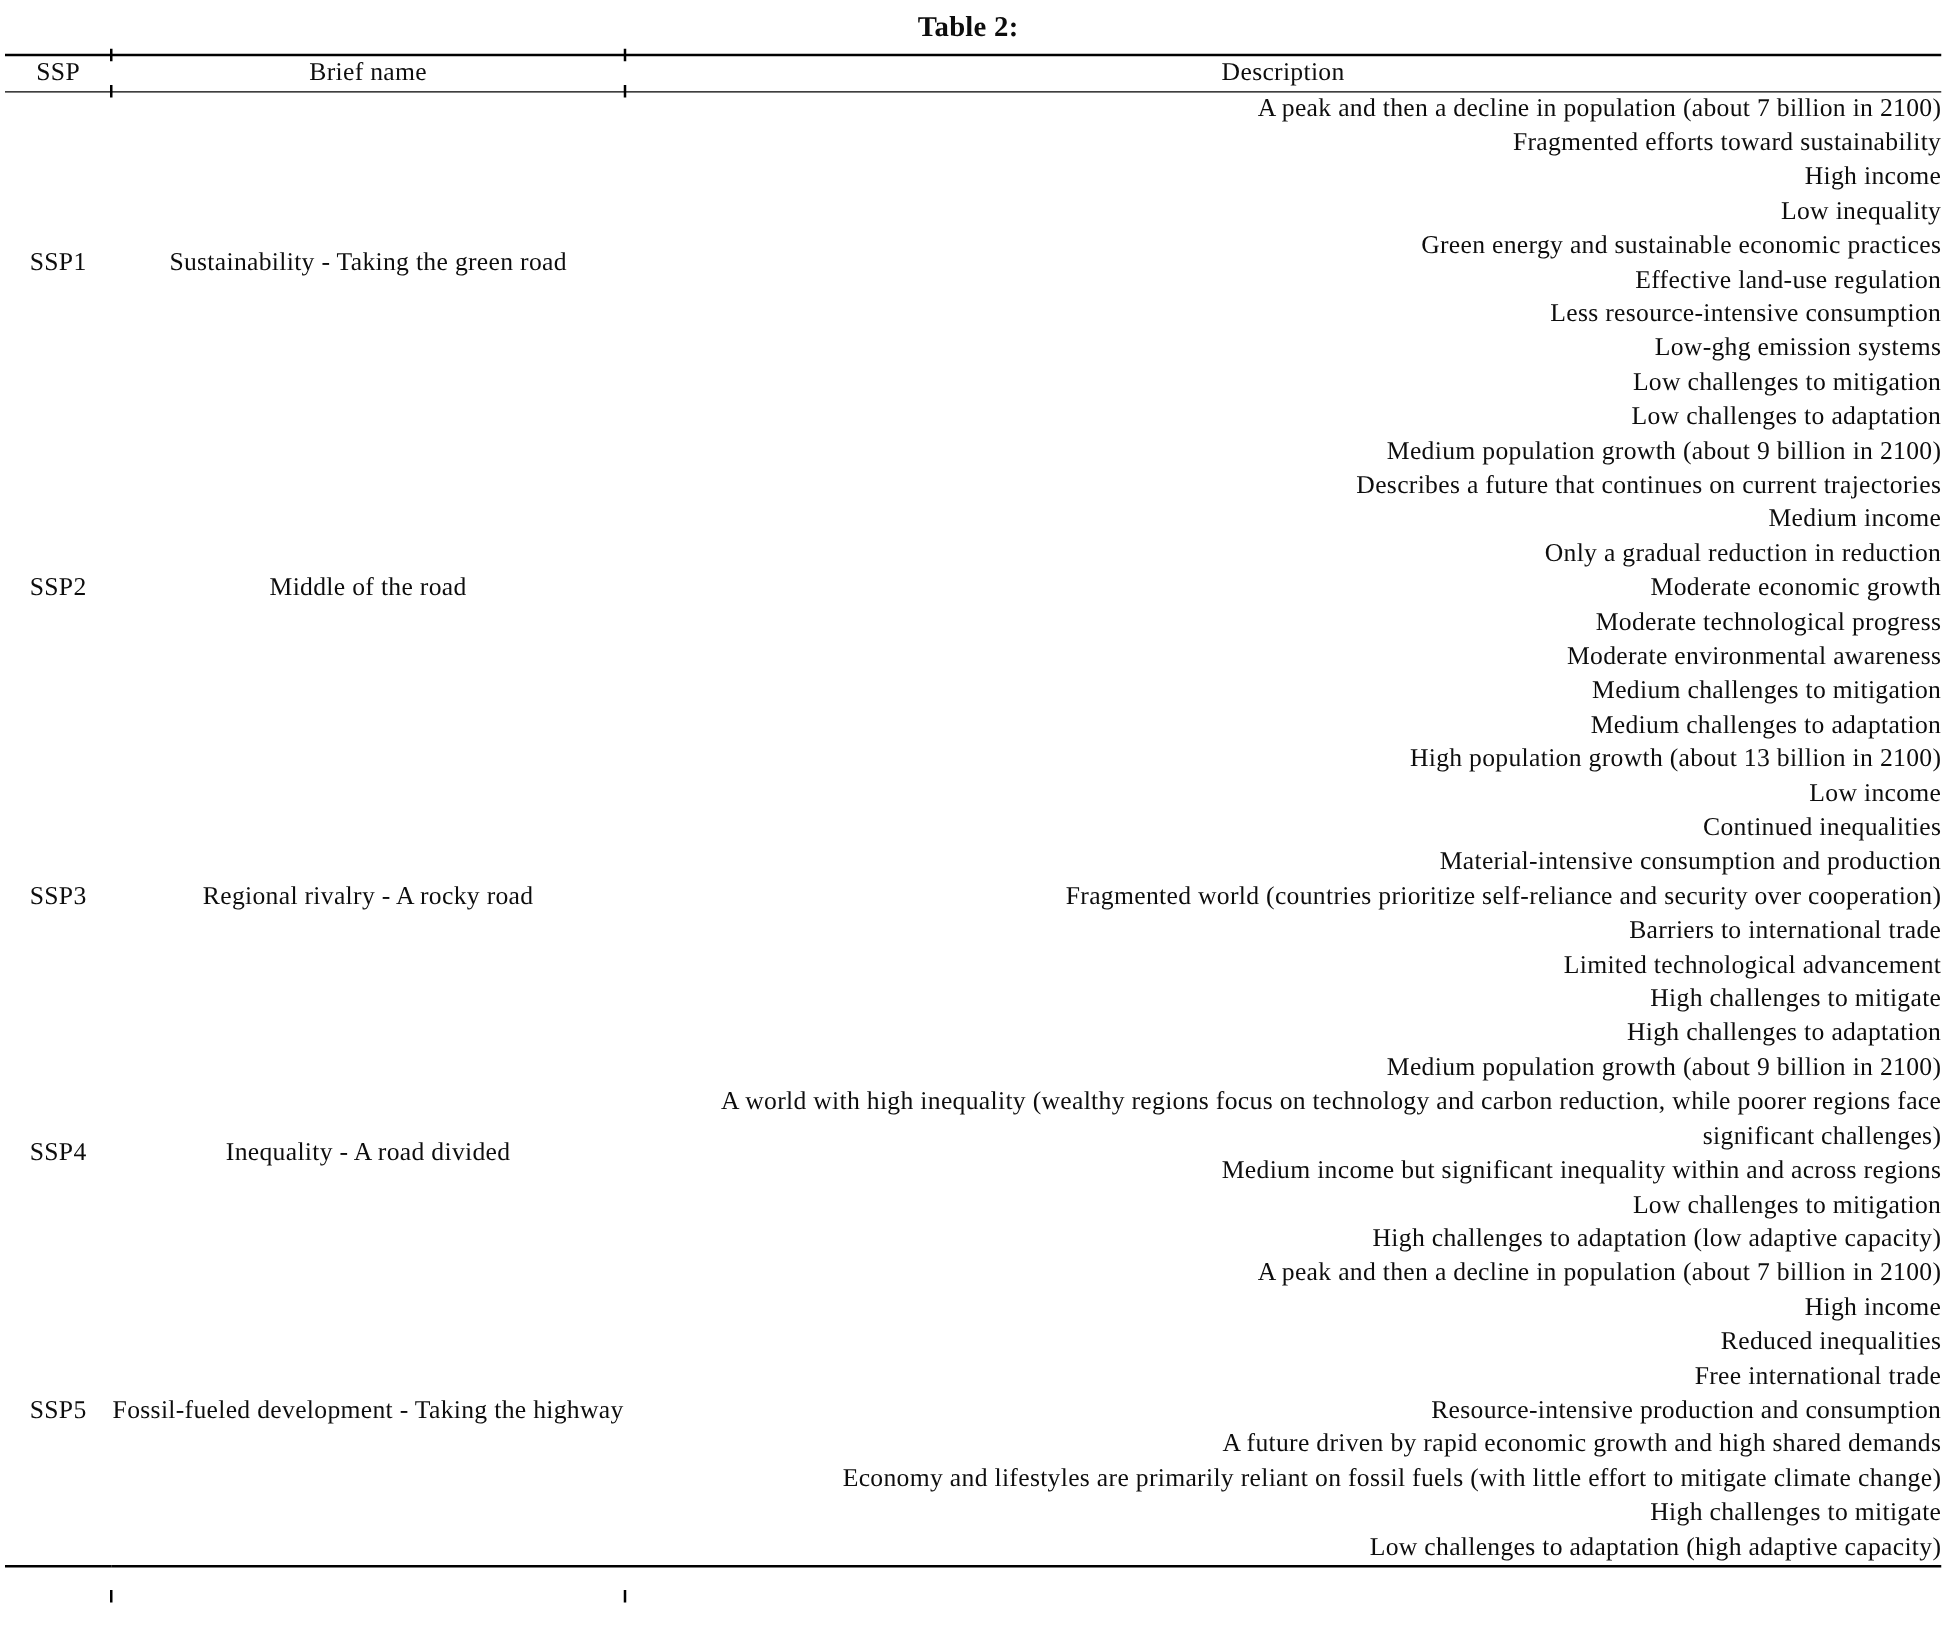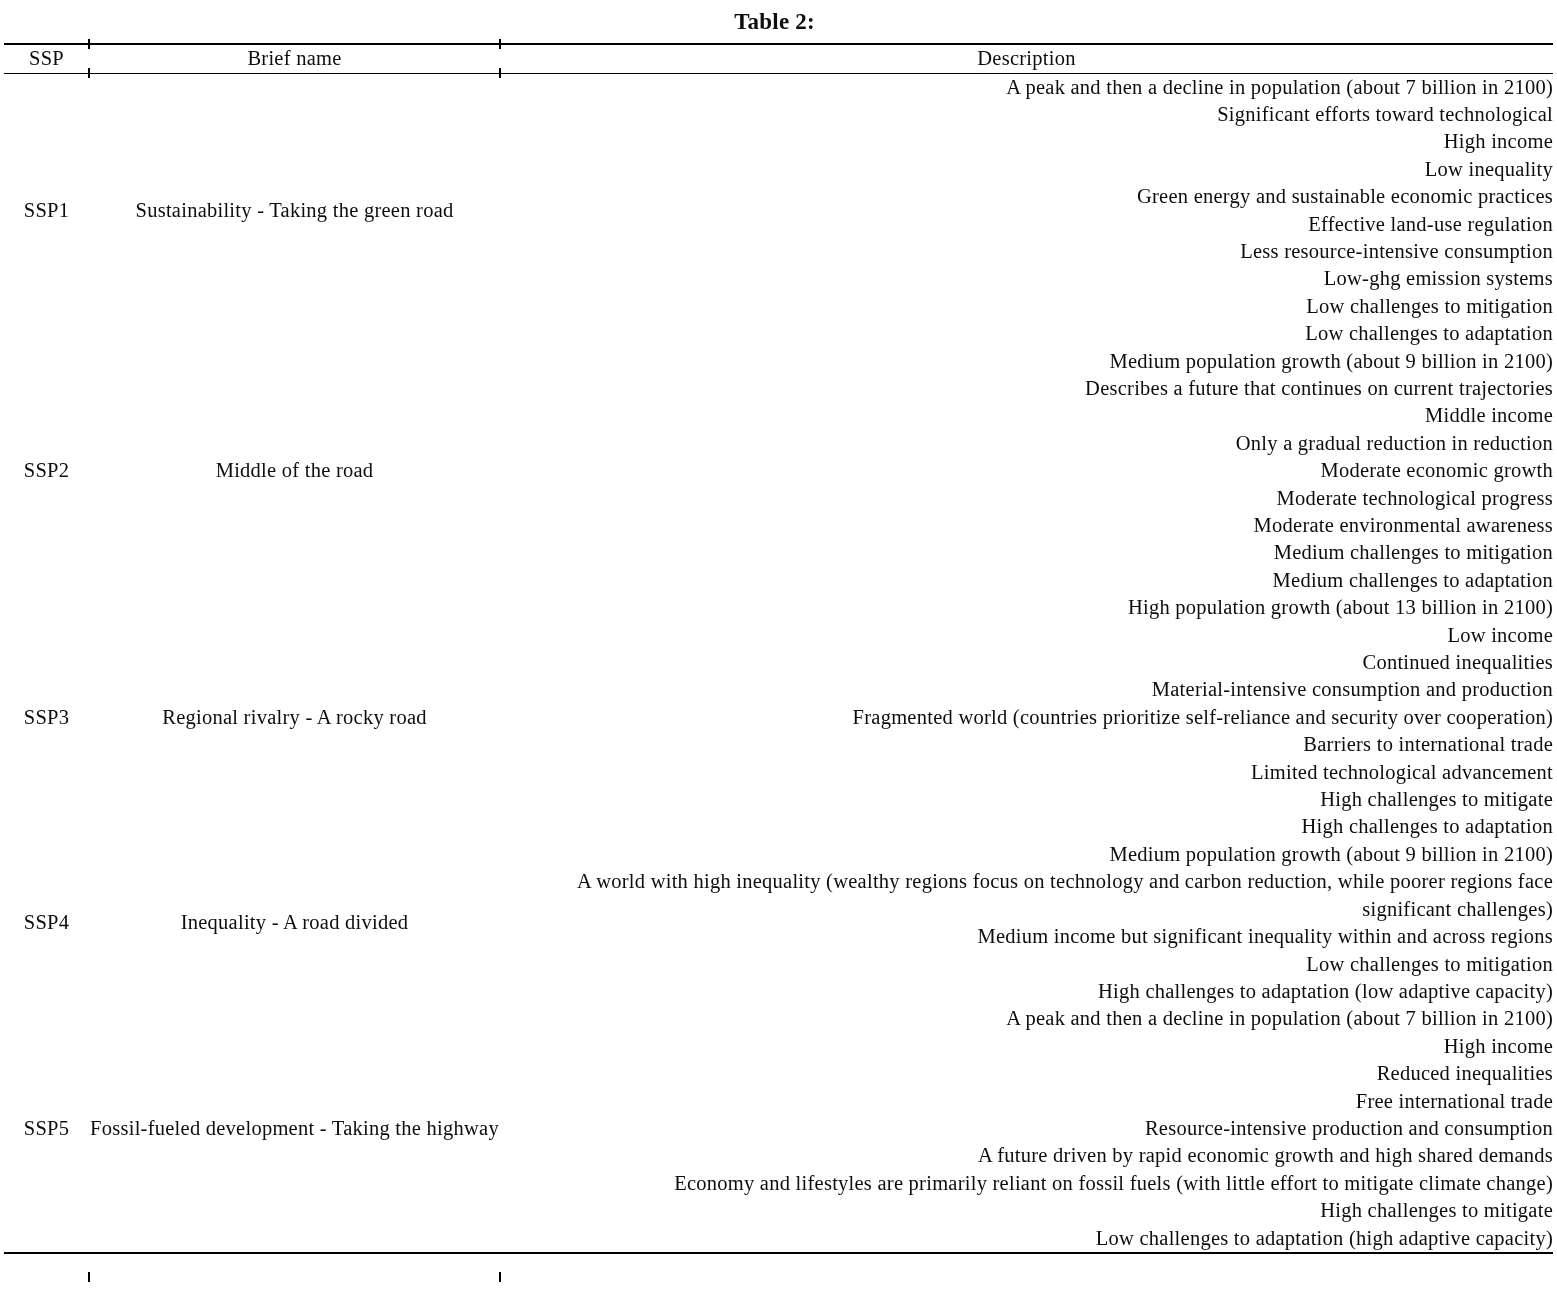--- a/index.html
+++ b/index.html
@@ -81,38 +81,38 @@
         <th>Brief name</th>
         <th>Description</th>
       </tr>
     </thead>
     <tbody id="ssp-tbody">
         <tr>
           <td>SSP1</td>
           <td>Sustainability - Taking the green road</td>
           <td>
             <div class="dline">A peak and then a decline in population (about 7 billion in 2100)</div>
-            <div class="dline">Significant efforts toward technological</div>
+            <div class="dline">Fragmented efforts toward sustainability</div>
             <div class="dline">High income</div>
             <div class="dline">Low inequality</div>
             <div class="dline">Green energy and sustainable economic practices</div>
             <div class="dline">Effective land-use regulation</div>
             <div class="dline">Less resource-intensive consumption</div>
             <div class="dline">Low-ghg emission systems</div>
             <div class="dline">Low challenges to mitigation</div>
             <div class="dline">Low challenges to adaptation</div>
           </td>
         </tr>
         <tr>
           <td>SSP2</td>
           <td>Middle of the road</td>
           <td>
             <div class="dline">Medium population growth (about 9 billion in 2100)</div>
             <div class="dline">Describes a future that continues on current trajectories</div>
-            <div class="dline">Middle income</div>
+            <div class="dline">Medium income</div>
             <div class="dline">Only a gradual reduction in reduction</div>
             <div class="dline">Moderate economic growth</div>
             <div class="dline">Moderate technological progress</div>
             <div class="dline">Moderate environmental awareness</div>
             <div class="dline">Medium challenges to mitigation</div>
             <div class="dline">Medium challenges to adaptation</div>
           </td>
         </tr>
         <tr>
           <td>SSP3</td>

